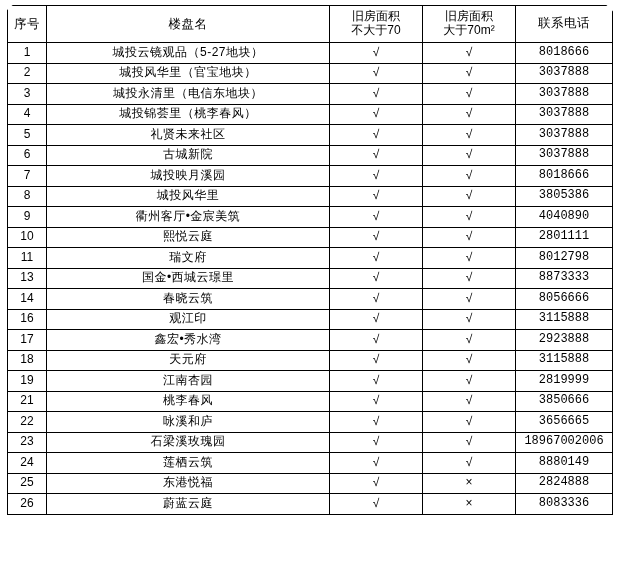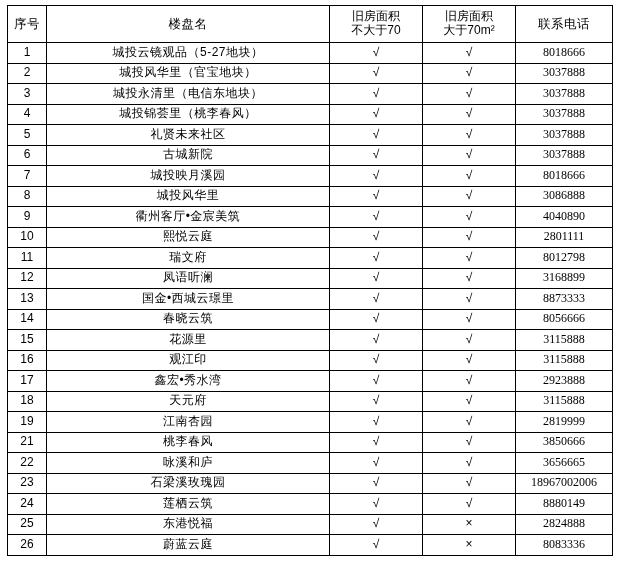--- a/index.html
+++ b/index.html
@@ -11,20 +11,21 @@
     width: 619px;
     height: 561px;
     font-family: "Liberation Sans", sans-serif;
     color: #000000;
   }
   #sheet {
     position: relative;
     width: 619px;
     height: 561px;
     overflow: hidden;
+    border-radius: 29px;
   }
   table.estate-table {
     border-collapse: collapse;
     table-layout: fixed;
     width: 606px;
     margin: 5px 0 0 7px;
     font-size: 12px;
   }
   table.estate-table td,
   table.estate-table th {
@@ -63,21 +64,21 @@
     letter-spacing: 0.5px;
   }
   td.col-a, th.col-a {
     width: 88px;
   }
   td.col-b, th.col-b {
     width: 88px;
   }
   td.col-tel, th.col-tel {
     width: 96px;
-    font-family: Liberation Serif, serif;
+    font-family: Liberation Mono, monospace;
   }
   .mark {
     font-size: 12px;
     line-height: 1;
   }
 </style>
 </head>
 <body>
 
 <div id="sheet">
@@ -145,21 +146,21 @@
           <td class="col-name">城投映月溪园</td>
           <td class="col-a mark">√</td>
           <td class="col-b mark">√</td>
           <td class="col-tel">8018666</td>
         </tr>
         <tr>
           <td class="col-no">8</td>
           <td class="col-name">城投风华里</td>
           <td class="col-a mark">√</td>
           <td class="col-b mark">√</td>
-          <td class="col-tel">3086888</td>
+          <td class="col-tel">3805386</td>
         </tr>
         <tr>
           <td class="col-no">9</td>
           <td class="col-name">衢州客厅•金宸美筑</td>
           <td class="col-a mark">√</td>
           <td class="col-b mark">√</td>
           <td class="col-tel">4040890</td>
         </tr>
         <tr>
           <td class="col-no">10</td>
@@ -169,46 +170,32 @@
           <td class="col-tel">2801111</td>
         </tr>
         <tr>
           <td class="col-no">11</td>
           <td class="col-name">瑞文府</td>
           <td class="col-a mark">√</td>
           <td class="col-b mark">√</td>
           <td class="col-tel">8012798</td>
         </tr>
         <tr>
-          <td class="col-no">12</td>
-          <td class="col-name">凤语听澜</td>
-          <td class="col-a mark">√</td>
-          <td class="col-b mark">√</td>
-          <td class="col-tel">3168899</td>
-        </tr>
-        <tr>
           <td class="col-no">13</td>
           <td class="col-name">国金•西城云璟里</td>
           <td class="col-a mark">√</td>
           <td class="col-b mark">√</td>
           <td class="col-tel">8873333</td>
         </tr>
         <tr>
           <td class="col-no">14</td>
           <td class="col-name">春晓云筑</td>
           <td class="col-a mark">√</td>
           <td class="col-b mark">√</td>
           <td class="col-tel">8056666</td>
-        </tr>
-        <tr>
-          <td class="col-no">15</td>
-          <td class="col-name">花源里</td>
-          <td class="col-a mark">√</td>
-          <td class="col-b mark">√</td>
-          <td class="col-tel">3115888</td>
         </tr>
         <tr>
           <td class="col-no">16</td>
           <td class="col-name">观江印</td>
           <td class="col-a mark">√</td>
           <td class="col-b mark">√</td>
           <td class="col-tel">3115888</td>
         </tr>
         <tr>
           <td class="col-no">17</td>

